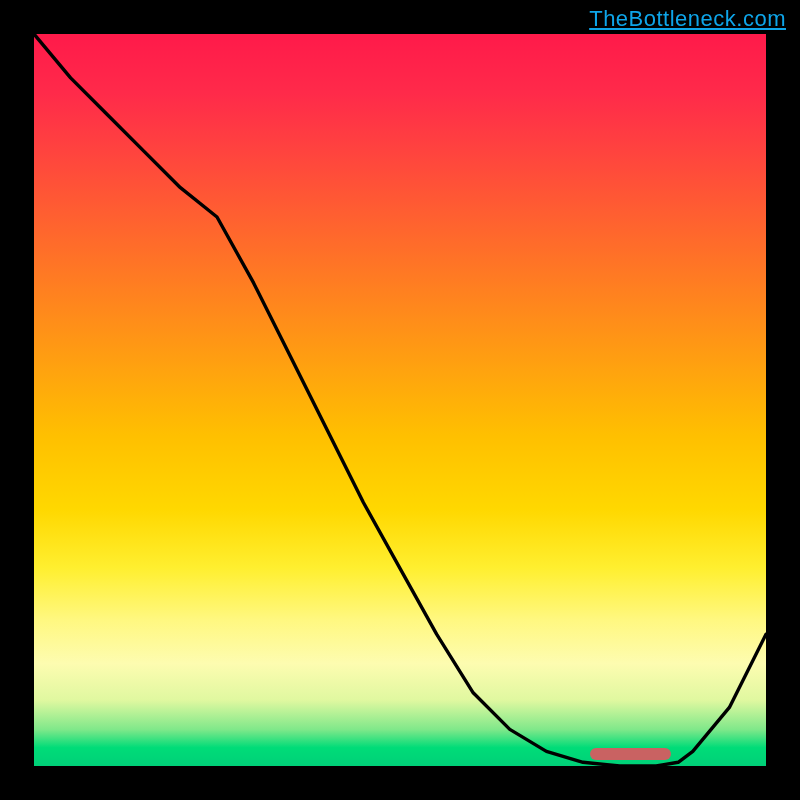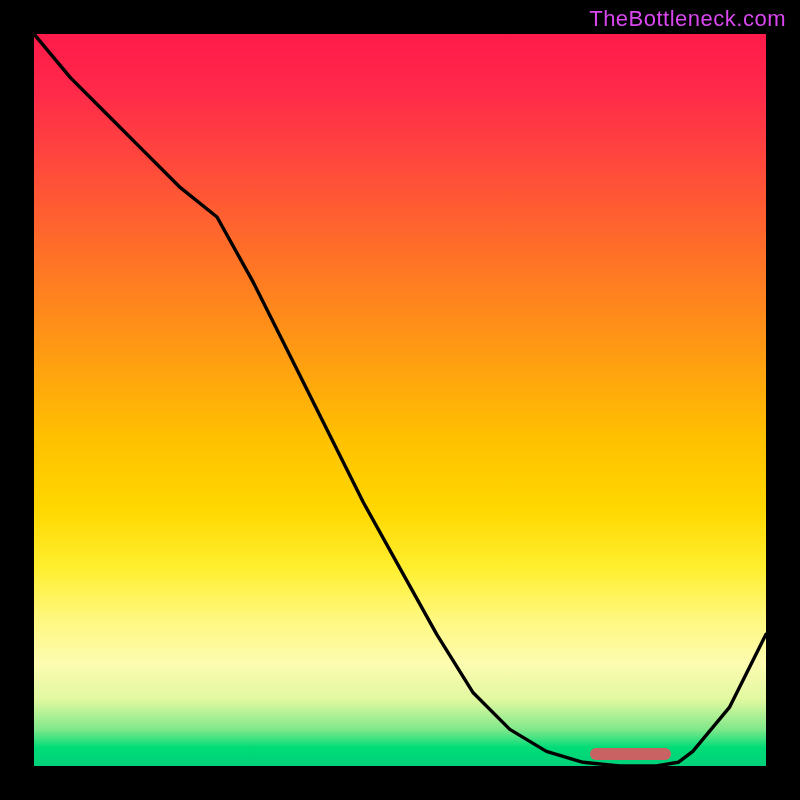--- a/index.html
+++ b/index.html
@@ -5,24 +5,25 @@
   * { margin: 0; padding: 0; box-sizing: border-box; }
   body {
     width: 800px; height: 800px;
     background: #000;
     position: relative;
     font-family: Arial, sans-serif;
   }
   .watermark {
     position: absolute;
     top: 6px; right: 14px;
-    color: #d946ef;
+    color: #0ea5e9;
     font-size: 22px;
     font-weight: 500;
     letter-spacing: 0.5px;
+    text-decoration: underline;
   }
   .chart-area {
     position: absolute;
     top: 34px; left: 34px;
     width: 732px; height: 732px;
     background: linear-gradient(to bottom,
       #ff1a4a 0%,
       #ff2a4a 8%,
       #ff4040 15%,
       #ff6030 25%,

